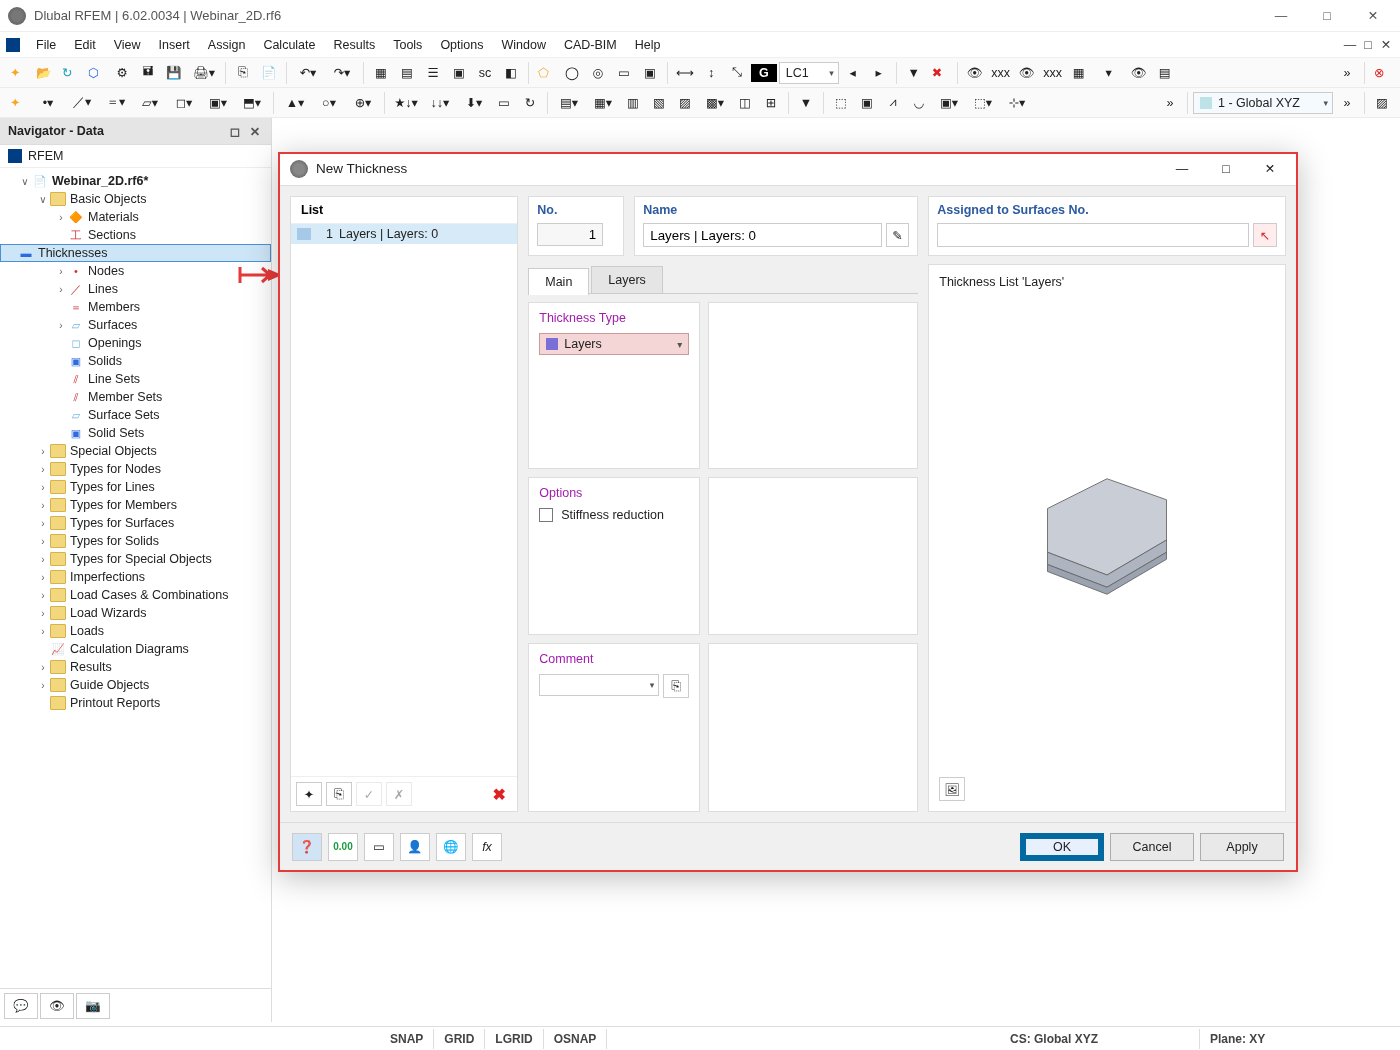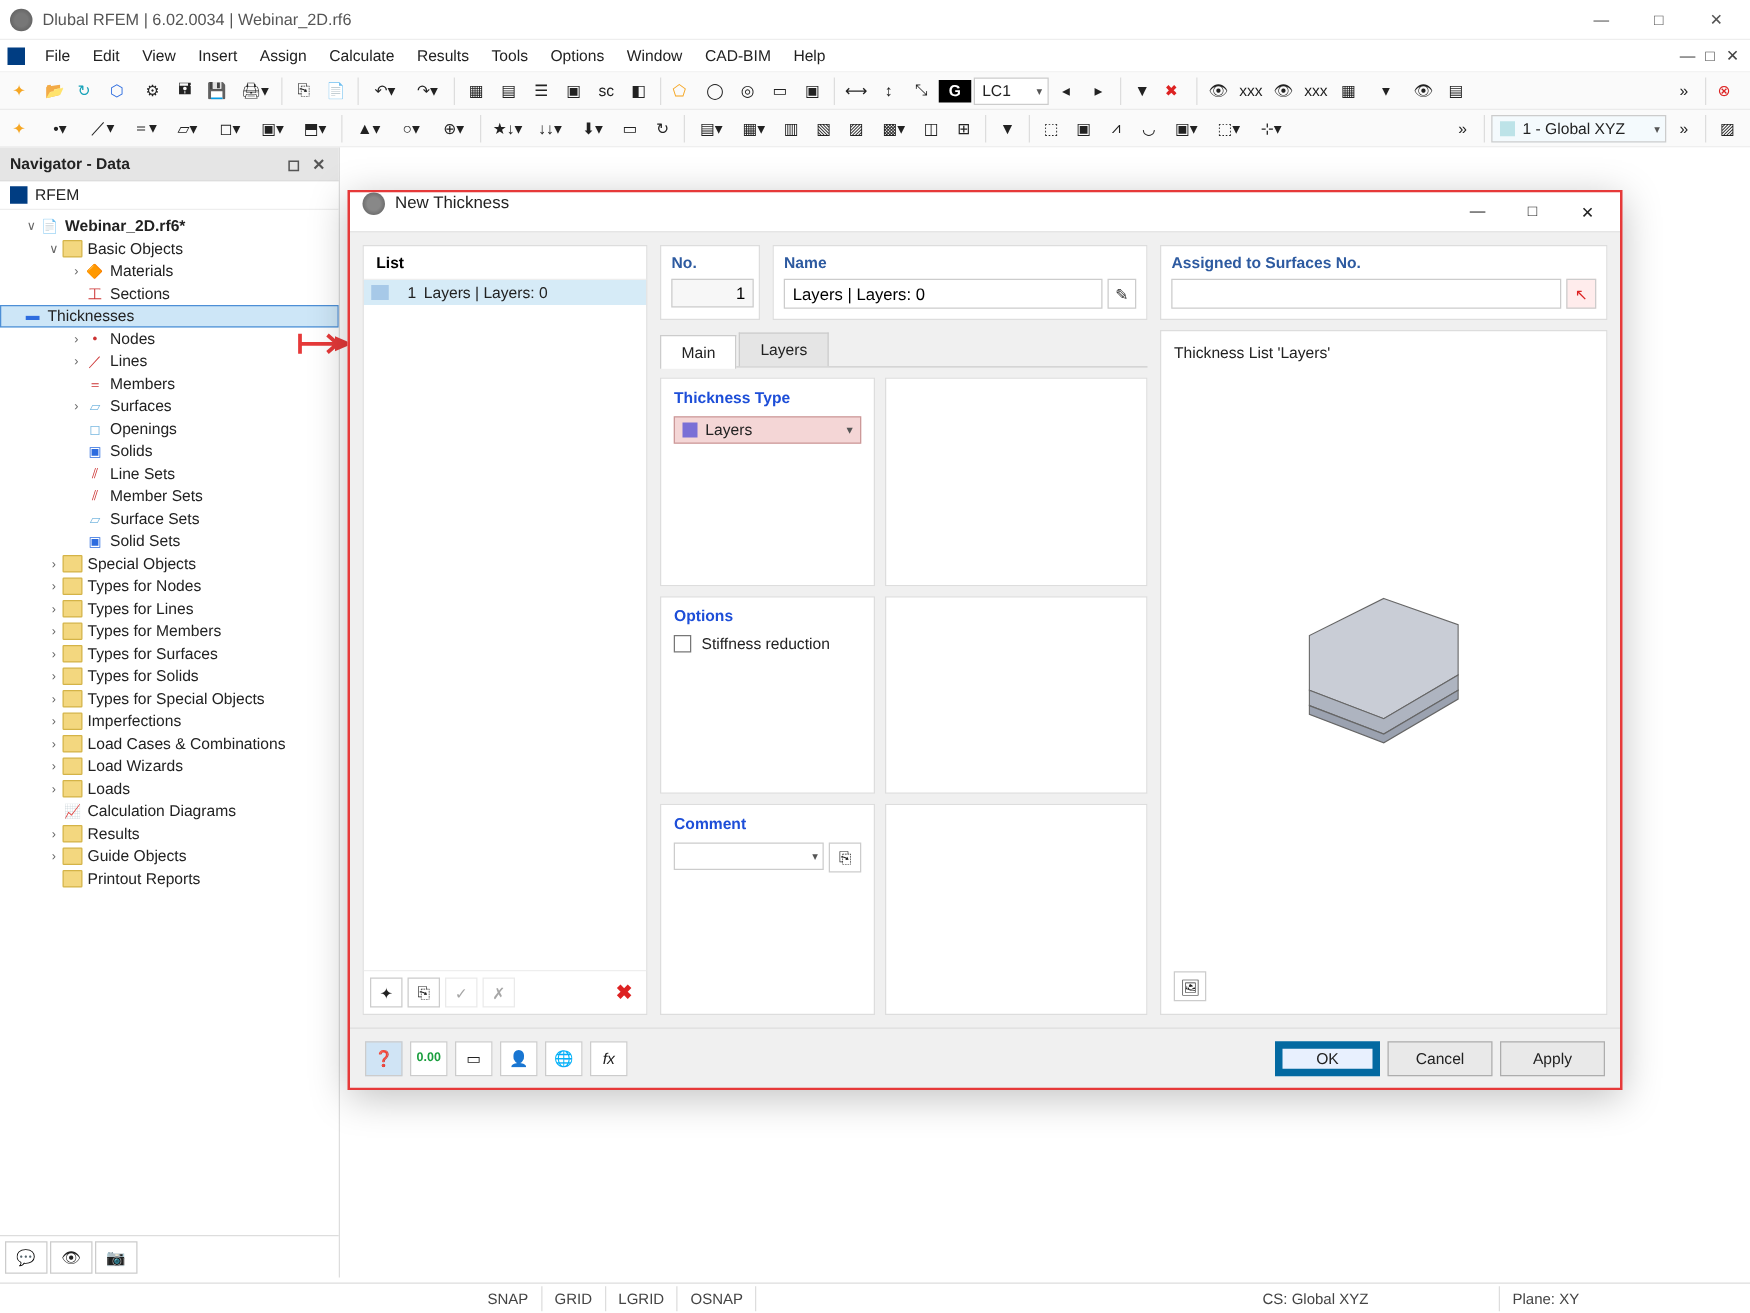--- a/index.html
+++ b/index.html
@@ -51,21 +51,21 @@
   .nico { width:16px;height:14px; margin-right:4px; display:flex;align-items:center;justify-content:center; font-size:11px;}
   .ind1 { padding-left:18px;} .ind2 {padding-left:36px;} .ind3{padding-left:54px;}
   
   .nav-bottom { height:34px; border-top:1px solid #ddd; display:flex; align-items:center; padding:4px; gap:2px;}
   .nbbtn { width:34px;height:26px;display:flex;align-items:center;justify-content:center;border:1px solid #ccc;}
   
   .canvas { flex:1; background:#fff; position:relative;}
   
   
   .dialog { position:absolute; left:278px; top:152px; width:1020px; height:720px; background:#f0f0f0; border:2px solid #e63939; box-shadow:0 6px 30px rgba(0,0,0,.25);}
-  .dlg-title { height:32px; background:#fff; display:flex; padding:0 4px 2px 10px; border-bottom:1px solid #ddd;}
+  .dlg-title { height:32px; background:#fff; display:flex; align-items:center; padding:0 4px 2px 10px; border-bottom:1px solid #ddd;}
   .dlg-title .dico { width:18px;height:18px;border-radius:50%;background:radial-gradient(circle,#888 40%,#555);margin-right:8px;}
   .dlg-title .dt { flex:1; font-size:13.5px;}
   .dlg-title .dwbtn { width:44px;height:30px;display:flex;align-items:center;justify-content:center;}
   .dlg-body { display:flex; padding:10px; gap:10px; height:calc(100% - 32px - 48px);}
   
   .list-pane { width:236px; background:#fff; border:1px solid #ddd; display:flex; flex-direction:column;}
   .list-pane .hdr { padding:6px 10px; font-weight:700; color:#000000; border-bottom:1px solid #eee;}
   .list-pane .items { flex:1; overflow:auto;}
   .list-pane .lrow { display:flex; padding:3px 6px; background:#d6ebf7; align-items:center;}
   .list-pane .lrow .sw { width:14px; height:12px; background:#a7c9e8; margin-right:4px;}
@@ -83,21 +83,21 @@
   .namebox { flex:1;}
   .namebox .inwrap { display:flex; gap:4px;}
   .pencilbtn { width:26px;height:24px;border:1px solid #ccc;display:flex;align-items:center;justify-content:center;}
   
   .tabs { display:flex; border-bottom:1px solid #ccc; margin-top:2px;}
   .tab { padding:6px 16px; background:#e5e5e5; border:1px solid #ccc; border-bottom:none; margin-right:2px; cursor:default;}
   .tab.active { background:#fff; position:relative; top:2px;}
   
   .mid-grid { display:grid; grid-template-columns: 1fr 210px; grid-template-rows: auto auto auto; gap:8px; flex:1;}
   .panel { background:#fff; border:1px solid #ddd; padding:8px 10px;}
-  .panel .plbl { font-weight:700; color:#1d4ed8; margin-bottom:8px;}
+  .panel .plbl { font-weight:400; color:#a21caf; margin-bottom:8px;}
   .combo { display:flex; align-items:center; border:1px solid #c99; background:#f4d6d6; padding:3px 6px; width:150px; position:relative;}
   .combo .csw { width:12px;height:12px; background:#7a6fd6; margin-right:6px;}
   .combo::after { content:"▾"; position:absolute; right:6px; color:#555; font-size:10px;}
   .gap-panel { background:#fff; border:1px solid #ddd;}
   .chk { display:flex; align-items:center; gap:8px;}
   .chk .box { width:14px;height:14px;border:1px solid #777;}
   
   .right-pane { width:370px; display:flex; flex-direction:column; gap:8px;}
   .assignbox .inwrap { display:flex; gap:4px;}
   .pickbtn { width:26px;height:24px;border:1px solid #ccc;display:flex;align-items:center;justify-content:center; background:#ffecec;}
@@ -108,21 +108,21 @@
   .dlg-foot { height:48px; border-top:1px solid #ddd; display:flex; align-items:center; padding:0 12px; gap:6px; background:#f0f0f0;}
   .dbtn { width:30px;height:28px;border:1px solid #ccc;display:flex;align-items:center;justify-content:center;background:#fff;}
   .dbtn.help { background:#d0e4f5;}
   .pushbtn { min-width:84px; height:28px; border:1px solid #adadad; background:#e9e9e9; display:flex;align-items:center;justify-content:center; cursor:default;}
   .pushbtn.primary { border:6px solid #0369a1; background:#e8f0fe;}
   
   .arrow-call { position:absolute; left:240px; top:266px; width:42px; height:18px; }
   .arrow-call svg { overflow:visible;}
   
   .statusbar { position:absolute; bottom:0; left:0; right:0; height:24px; border-top:1px solid #ddd; display:flex; align-items:center; font-size:12px; color:#444; background:#fff;}
-  .statusbar .cell { padding:3px 10px; border-right:1px solid #ddd;}
+  .statusbar .cell { padding:3px 10px; border-right:1px solid #ddd;font-weight:bold;}
   .statusbar .sp { flex:1;}
   
   svg.hex { width:180px; height:140px;}
 </style>
 </head>
 <body>
 
 <div class="titlebar">
   <div class="logo"></div>
   <div class="title">Dlubal RFEM | 6.02.0034 | Webinar_2D.rf6</div>
@@ -474,21 +474,21 @@
         <div class="fbtn">✦</div>
         <div class="fbtn">⎘</div>
         <div class="fbtn" style="opacity:.4">✓</div>
         <div class="fbtn" style="opacity:.4">✗</div>
         <div class="fbtn xred">✖</div>
       </div>
     </div>
 
     <div class="mid-pane">
       <div class="row-top">
-        <div class="fieldbox" style="width:80px">
+        <div class="fieldbox" style="width:96px">
           <div class="lbl">No.</div>
           <input class="numfield" value="1" style="">
         </div>
         <div class="fieldbox namebox">
           <div class="lbl">Name</div>
           <div class="inwrap">
             <input class="txtfield" value="Layers | Layers: 0" style="">
             <div class="pencilbtn">✎</div>
           </div>
         </div>

